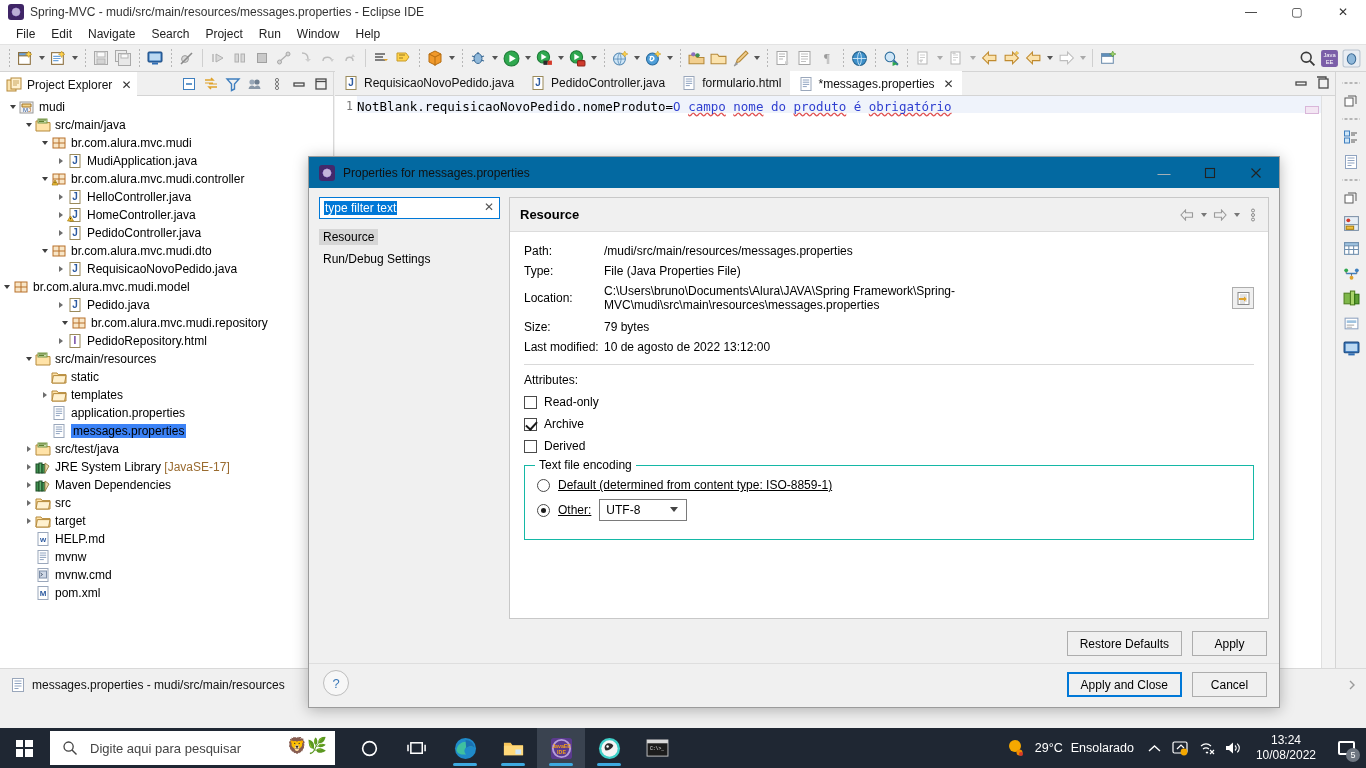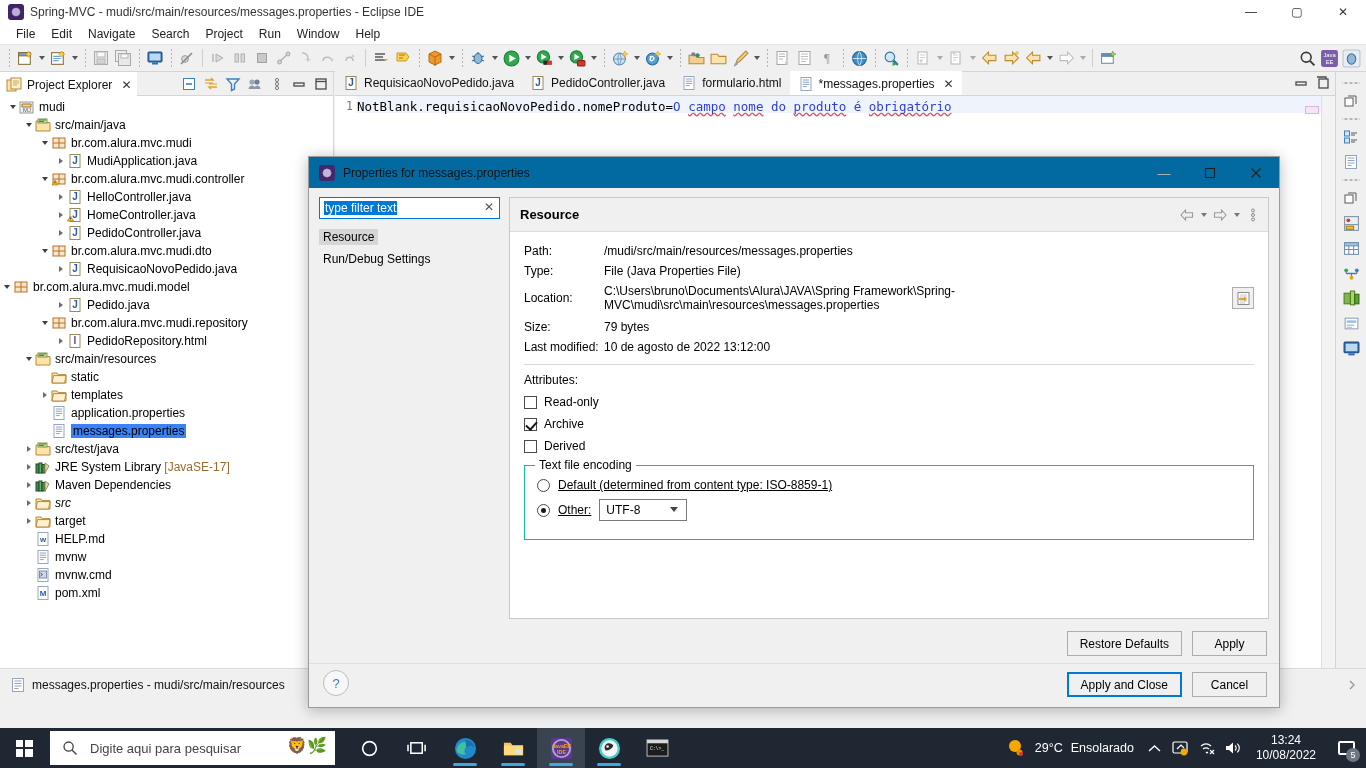--- a/index.html
+++ b/index.html
@@ -683,21 +683,21 @@
           <span class="tlabel">br.com.alura.mvc.mudi.model</span>
         </div>
         <div class="trow" style="padding-left: 54px;">
           <span class="twist closed"></span>
           <span class="ticon"><svg width="16" height="16" viewBox="0 0 16 16">
               <rect x="3" y="1.5" width="10" height="13" fill="#fff" stroke="#9a8a5a"></rect>
               <text x="8" y="11" font-size="10" fill="#2c5aa0" text-anchor="middle" font-family="Liberation Sans" font-weight="bold">J</text>
             </svg></span>
           <span class="tlabel">Pedido.java</span>
         </div>
-        <div class="trow" style="padding-left: 38px;">
+        <div class="trow" style="padding-left: 58px;">
           <span class="twist open"></span>
           <span class="ticon"><svg width="16" height="16" viewBox="0 0 16 16">
               <rect x="2" y="3" width="12" height="10" fill="#f8e6c8" stroke="#b8702a"></rect>
               <path d="M2 8h12M8 3v10" stroke="#b8702a"></path>
             </svg></span>
           <span class="tlabel">br.com.alura.mvc.mudi.repository</span>
         </div>
         <div class="trow" style="padding-left: 54px;">
           <span class="twist closed"></span>
           <span class="ticon"><svg width="16" height="16" viewBox="0 0 16 16">
@@ -769,21 +769,21 @@
         <div class="trow" style="padding-left: 22px;">
           <span class="twist closed"></span>
           <span class="ticon"><svg width="16" height="16" viewBox="0 0 16 16">
               <rect x="1" y="5" width="3" height="9" fill="#3f8f4f" stroke="#1f4f29"></rect>
               <rect x="4" y="4" width="3" height="10" fill="#5faf6f" stroke="#1f4f29"></rect>
               <rect x="7" y="5.5" width="3" height="8.5" fill="#3f8f4f" stroke="#1f4f29"></rect>
               <path d="M10 4l4 3-4 7z" fill="#e6d7a8" stroke="#a08a50"></path>
             </svg></span>
           <span class="tlabel">Maven Dependencies</span>
         </div>
-        <div class="trow" style="padding-left: 22px; font-style: italic;">
+        <div class="trow" style="padding-left: 22px;">
           <span class="twist closed"></span>
           <span class="ticon"><svg width="16" height="16" viewBox="0 0 16 16">
               <path d="M1 4h5l1.2 1.6H15V14H1z" fill="#ffe3a8" stroke="#b5893a"></path>
               <path d="M2.4 6.6H15L13.6 14H1z" fill="#fff1cf" stroke="#b5893a"></path>
             </svg></span>
           <span class="tlabel">src</span>
         </div>
         <div class="trow" style="padding-left: 22px;">
           <span class="twist closed"></span>
           <span class="ticon"><svg width="16" height="16" viewBox="0 0 16 16">

